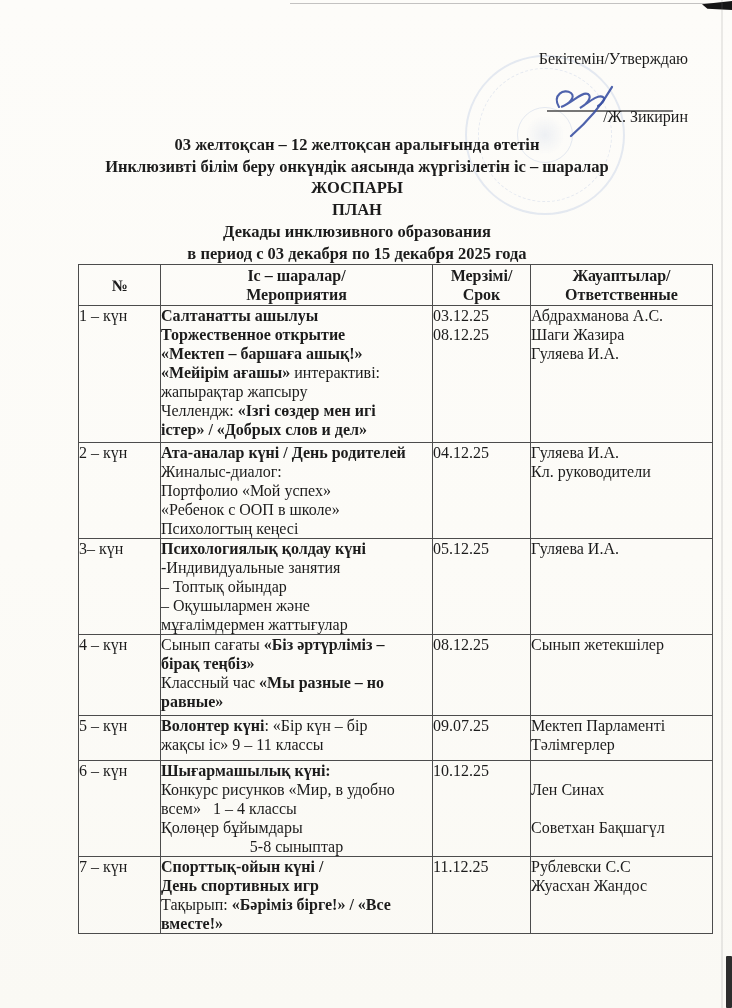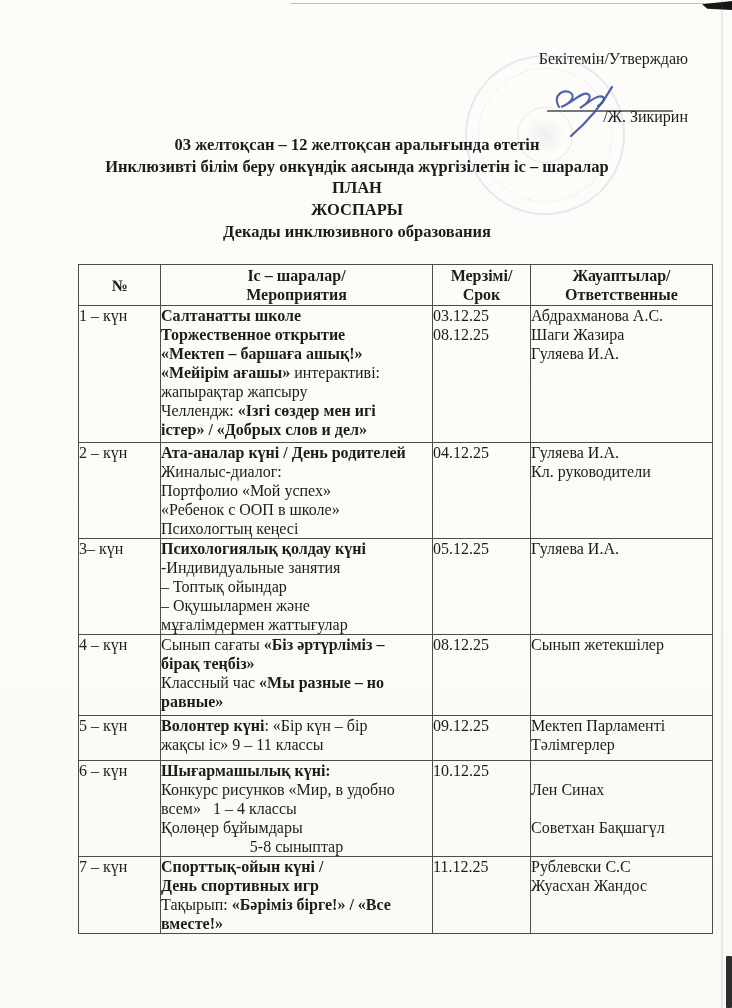--- a/index.html
+++ b/index.html
@@ -73,23 +73,24 @@
   <svg class="sig-svg" viewBox="0 0 135 58">
     <path d="M2 27 L128 27" stroke="#4a4a4a" stroke-width="1.3" fill="none"></path>
     <path d="M14 23 C7 11 19 4 26 9 C31 13 24 20 16 23 C27 19 37 7 43 10 C48 13 41 21 35 24 C44 18 53 10 58 13 C61 15 57 20 53 22" fill="none" stroke="var(--sig)" stroke-width="2.1" stroke-linecap="round" opacity="0.9"></path>
     <path d="M67 3 C58 19 42 38 26 52" fill="none" stroke="var(--sig)" stroke-width="2.3" stroke-linecap="round" opacity="0.9"></path>
   </svg>
   <div class="sig-name">/Ж. Зикирин</div>
 
   <div class="titles">
     <div>03 желтоқсан – 12 желтоқсан аралығында өтетін</div>
     <div>Инклюзивті білім беру онкүндік аясында жүргізілетін іс – шаралар</div>
+    <div>ЖОСПАРЫ</div>
     <div>ПЛАН</div>
-    <div>ЖОСПАРЫ</div>
     <div>Декады инклюзивного образования</div>
+    <div>в период с 03 декабря по 15 декабря 2025 года</div>
   </div>
 
   <table class="plan">
     <colgroup>
       <col style="width:82px">
         <col style="width:272px">
         <col style="width:98px">
         <col style="width:182px">
     </colgroup>
     <thead>
@@ -108,21 +109,21 @@
         <th>
           <div>Жауаптылар/</div>
           <div>Ответственные</div>
         </th>
       </tr>
     </thead>
     <tbody id="plan-body">
         <tr style="height: 137px;">
           <td class="c-day">1 – күн</td>
           <td class="c-act">
-            <div class="ln"><span class="b">Салтанатты школе</span></div>
+            <div class="ln"><span class="b">Салтанатты ашылуы</span></div>
             <div class="ln"><span class="b">Торжественное открытие</span></div>
             <div class="ln"><span class="b">«Мектеп – баршаға ашық!»</span></div>
             <div class="ln"><span class="b">«Мейірім ағашы»</span><span> интерактиві:</span></div>
             <div class="ln"><span>жапырақтар жапсыру</span></div>
             <div class="ln"><span>Челлендж: </span><span class="b">«Ізгі сөздер мен игі</span></div>
             <div class="ln"><span class="b">істер» / «Добрых слов и дел»</span></div>
           </td>
           <td class="c-date">
             <div>03.12.25</div>
             <div>08.12.25</div>
@@ -181,21 +182,21 @@
             <div>Сынып жетекшілер</div>
           </td>
         </tr>
         <tr style="height: 45px;">
           <td class="c-day">5 – күн</td>
           <td class="c-act">
             <div class="ln"><span class="b">Волонтер күні</span><span>: «Бір күн – бір</span></div>
             <div class="ln"><span>жақсы іс» 9 – 11 классы</span></div>
           </td>
           <td class="c-date">
-            <div>09.12.25</div>
+            <div>09.07.25</div>
           </td>
           <td class="c-resp">
             <div>Мектеп Парламенті</div>
             <div>Тәлімгерлер</div>
           </td>
         </tr>
         <tr style="height: 93px;">
           <td class="c-day">6 – күн</td>
           <td class="c-act">
             <div class="ln"><span class="b">Шығармашылық күні:</span></div>

